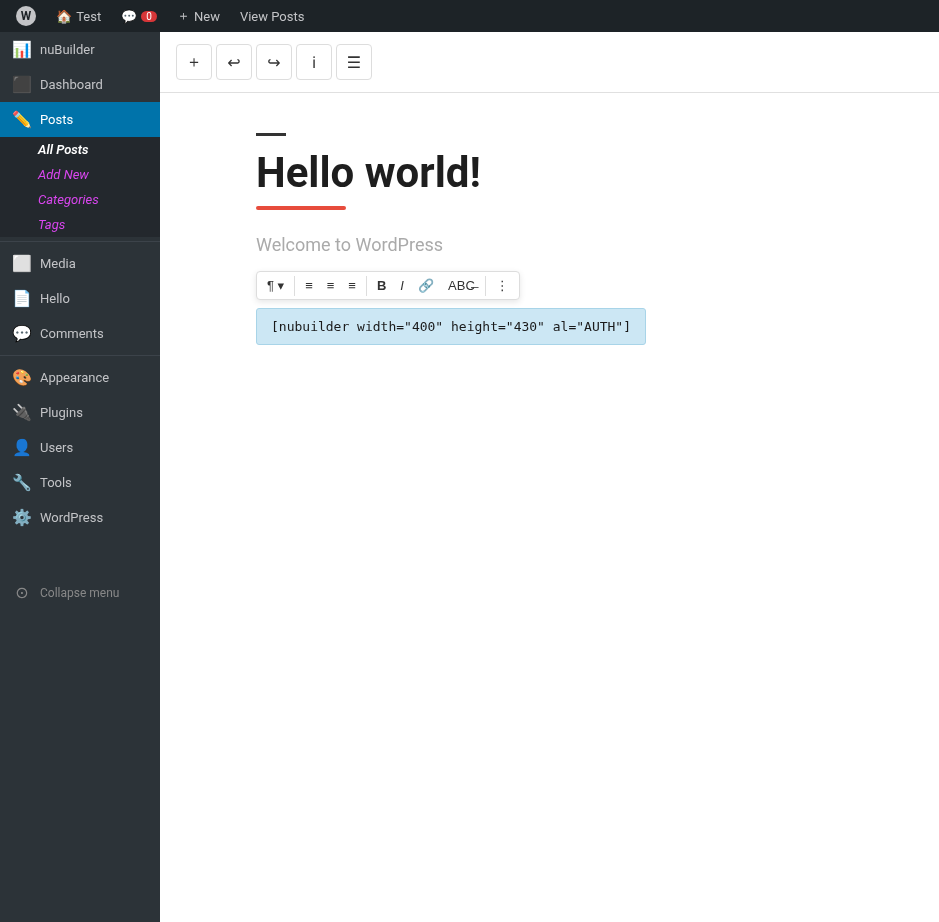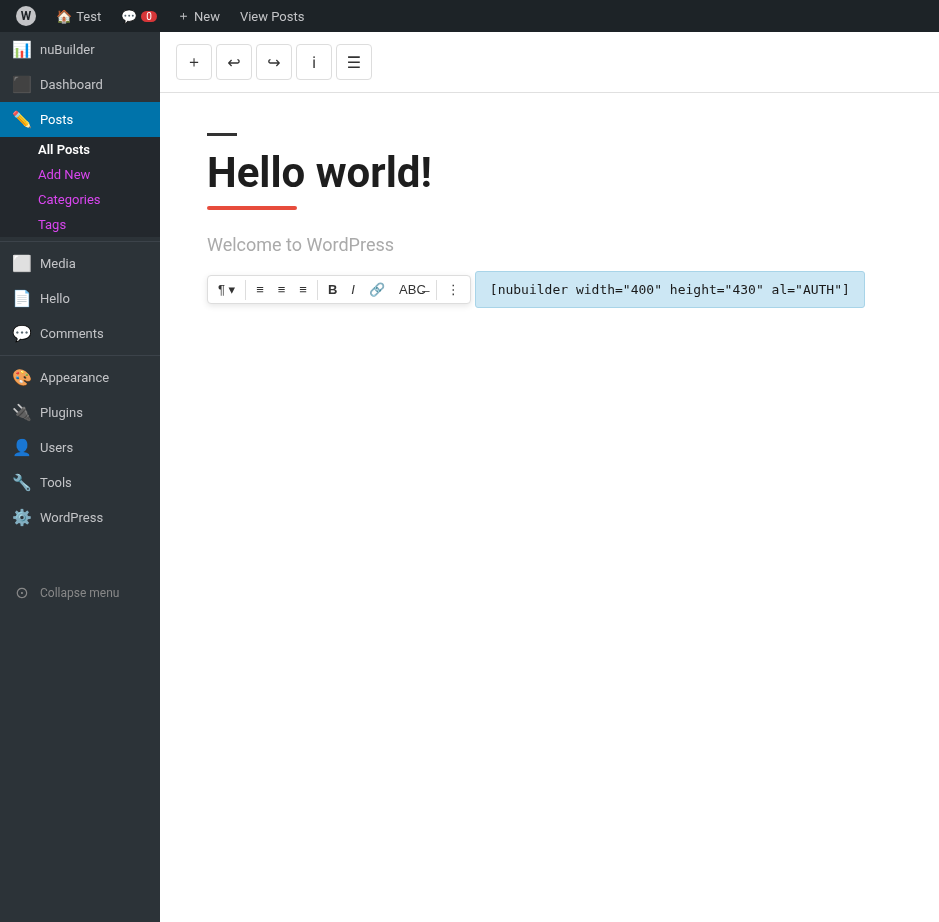--- a/index.html
+++ b/index.html
@@ -62,21 +62,21 @@
       display: flex;
       align-items: center;
       gap: 8px;
       padding: 8px 12px;
       color: #c3c4c7;
       font-size: 13px;
       cursor: pointer;
     }
     .menu-item.active { background: #0073aa; color: #fff; }
     .menu-icon { font-size: 16px; width: 20px; text-align: center; }
-    .submenu { background: #23282d; }
+    .submenu { background: #23282d; font-style: italic; }
     .submenu-item {
       padding: 5px 12px 5px 38px;
       color: #d946ef;
       font-size: 13px;
       cursor: pointer;
     }
     .submenu-item.active { color: #fff; font-weight: 600; }
     .menu-separator { height: 1px; background: #3c434a; margin: 4px 0; }
 
     
@@ -100,21 +100,21 @@
       border: 1px solid #ddd;
       border-radius: 4px;
       background: #fff;
       cursor: pointer;
       display: flex; align-items: center; justify-content: center;
       font-size: 16px; color: #333;
     }
 
     
     .editor-content {
-      padding: 40px 47px;
+      padding: 40px 96px;
       min-height: 600px;
     }
     .post-title-divider {
       width: 30px;
       height: 3px;
       background: #333;
       margin-bottom: 12px;
     }
     .post-title {
       font-size: 42px;

